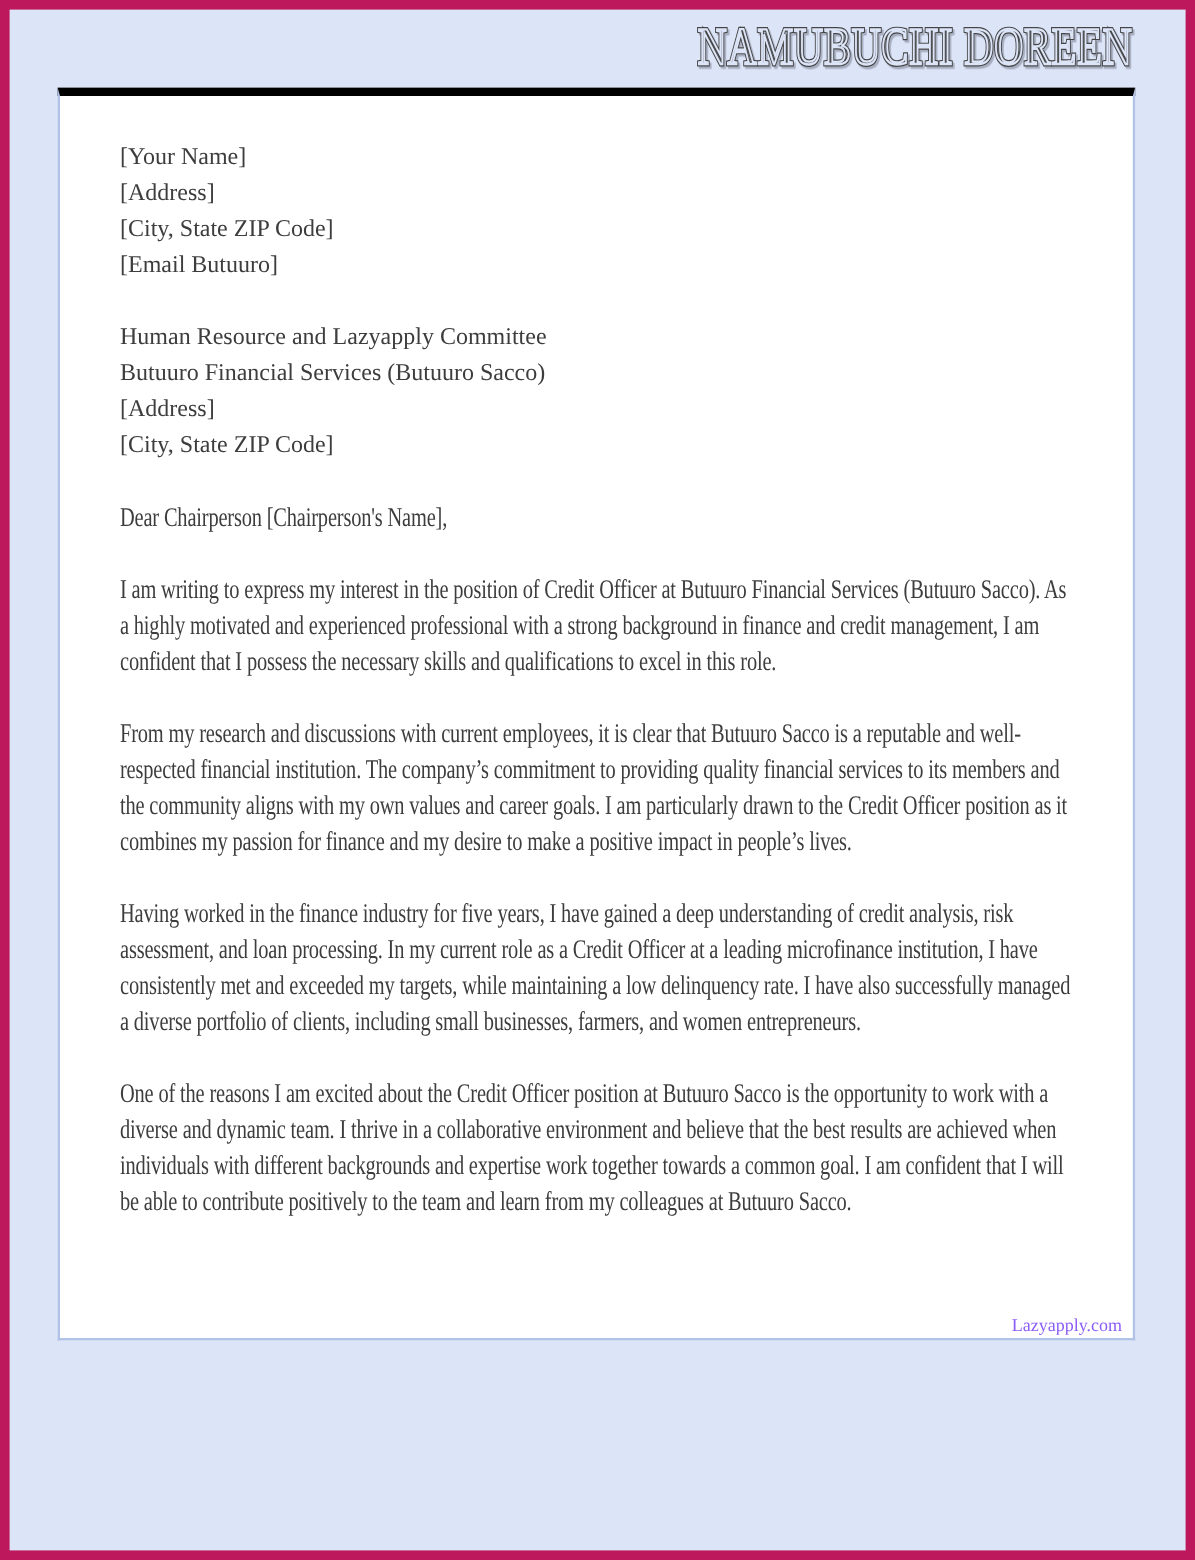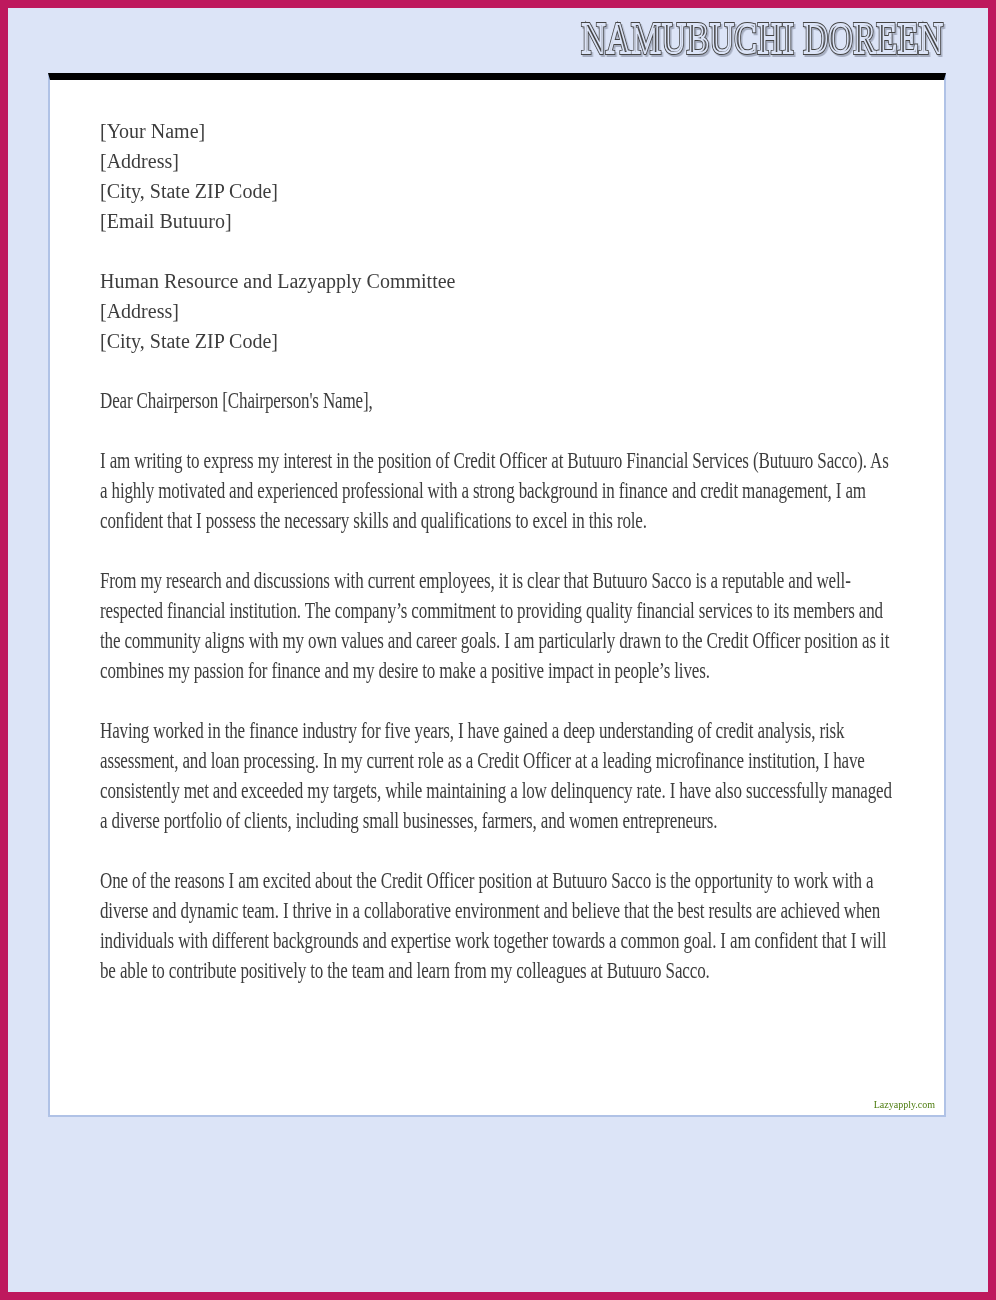--- a/index.html
+++ b/index.html
@@ -71,23 +71,23 @@
     line-height: 30px;
     transform: scaleX(0.757);
     transform-origin: 0 0;
     letter-spacing: -0.2px;
   }
 
   .watermark {
     position: absolute;
     right: 9px;
     bottom: 1px;
-    font-size: 10px;
+    font-size: 15px;
     line-height: 18px;
-    color: #4d7c0f;
+    color: #8b5cf6;
   }
 </style>
 </head>
 <body>
 
 <div class="frame">
 
   <div class="title">
     <span class="title-stack">
       <span class="t-stroke">NAMUBUCHI DOREEN</span>
@@ -100,20 +100,21 @@
 
       <div class="block">
         <div>[Your Name]</div>
         <div>[Address]</div>
         <div>[City, State ZIP Code]</div>
         <div>[Email Butuuro]</div>
       </div>
 
       <div class="block">
         <div>Human Resource and Lazyapply Committee</div>
+        <div>Butuuro Financial Services (Butuuro Sacco)</div>
         <div>[Address]</div>
         <div>[City, State ZIP Code]</div>
       </div>
 
       <div class="block cond">Dear Chairperson [Chairperson's Name],</div>
 
       <div class="block cond">I am writing to express my interest in the position of Credit Officer at Butuuro Financial Services (Butuuro Sacco). As a highly motivated and experienced professional with a strong background in finance and credit management, I am confident that I possess the necessary skills and qualifications to excel in this role.</div>
       <div class="block cond">From my research and discussions with current employees, it is clear that Butuuro Sacco is a reputable and well-respected financial institution. The company’s commitment to providing quality financial services to its members and the community aligns with my own values and career goals. I am particularly drawn to the Credit Officer position as it combines my passion for finance and my desire to make a positive impact in people’s lives.</div>
       <div class="block cond">Having worked in the finance industry for five years, I have gained a deep understanding of credit analysis, risk assessment, and loan processing. In my current role as a Credit Officer at a leading microfinance institution, I have consistently met and exceeded my targets, while maintaining a low delinquency rate. I have also successfully managed a diverse portfolio of clients, including small businesses, farmers, and women entrepreneurs.</div>
       <div class="block cond">One of the reasons I am excited about the Credit Officer position at Butuuro Sacco is the opportunity to work with a diverse and dynamic team. I thrive in a collaborative environment and believe that the best results are achieved when individuals with different backgrounds and expertise work together towards a common goal. I am confident that I will be able to contribute positively to the team and learn from my colleagues at Butuuro Sacco.</div>

